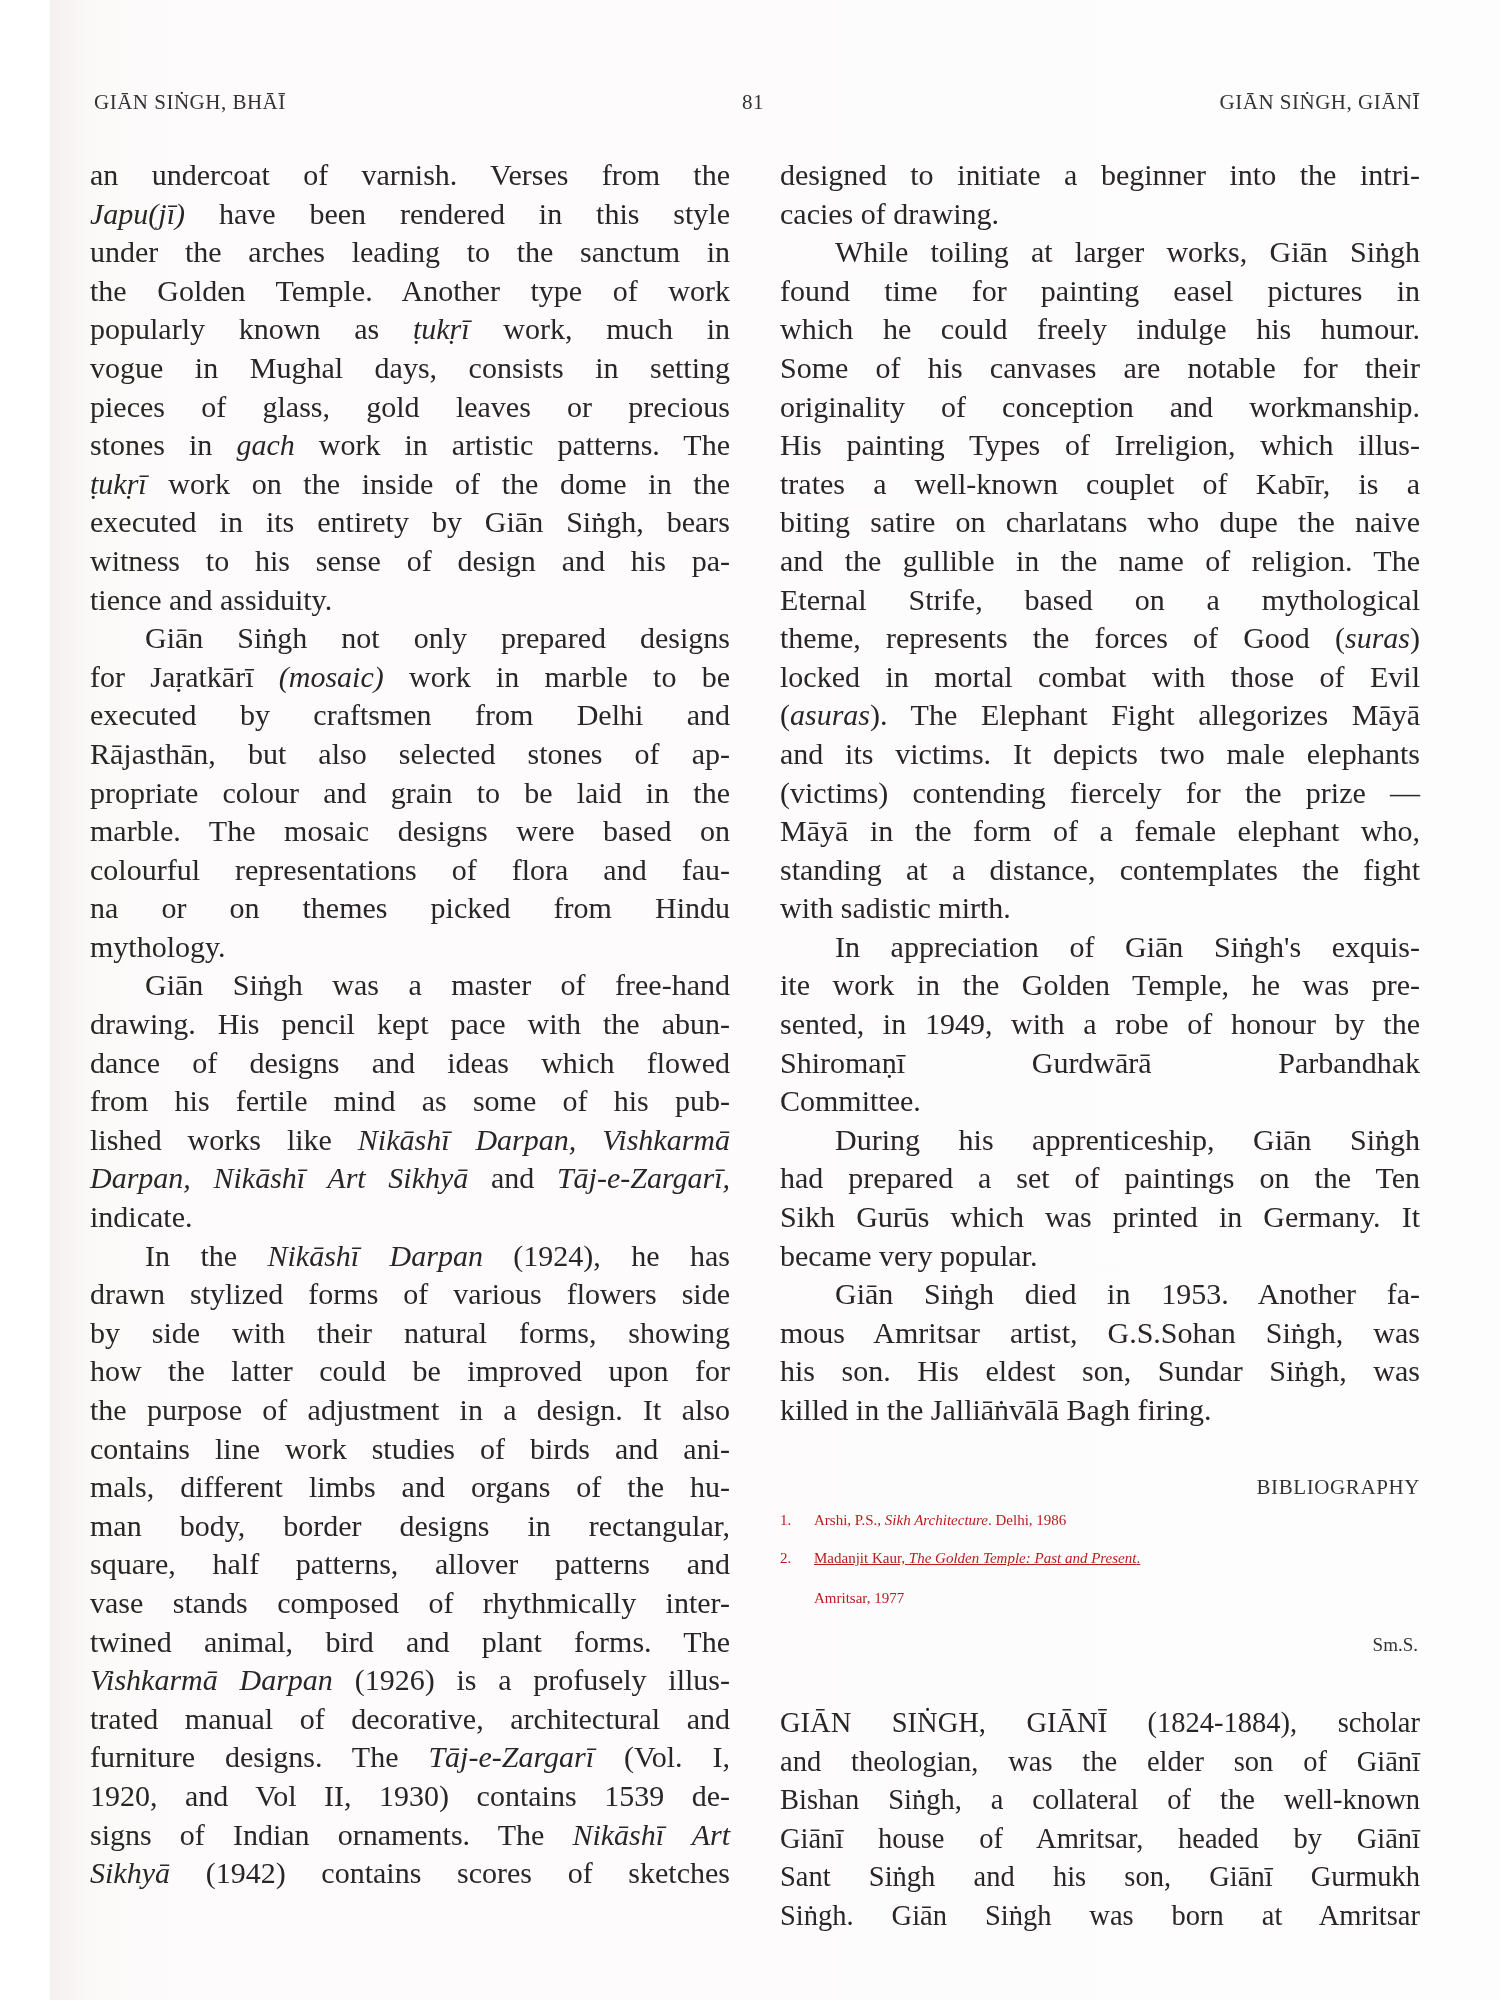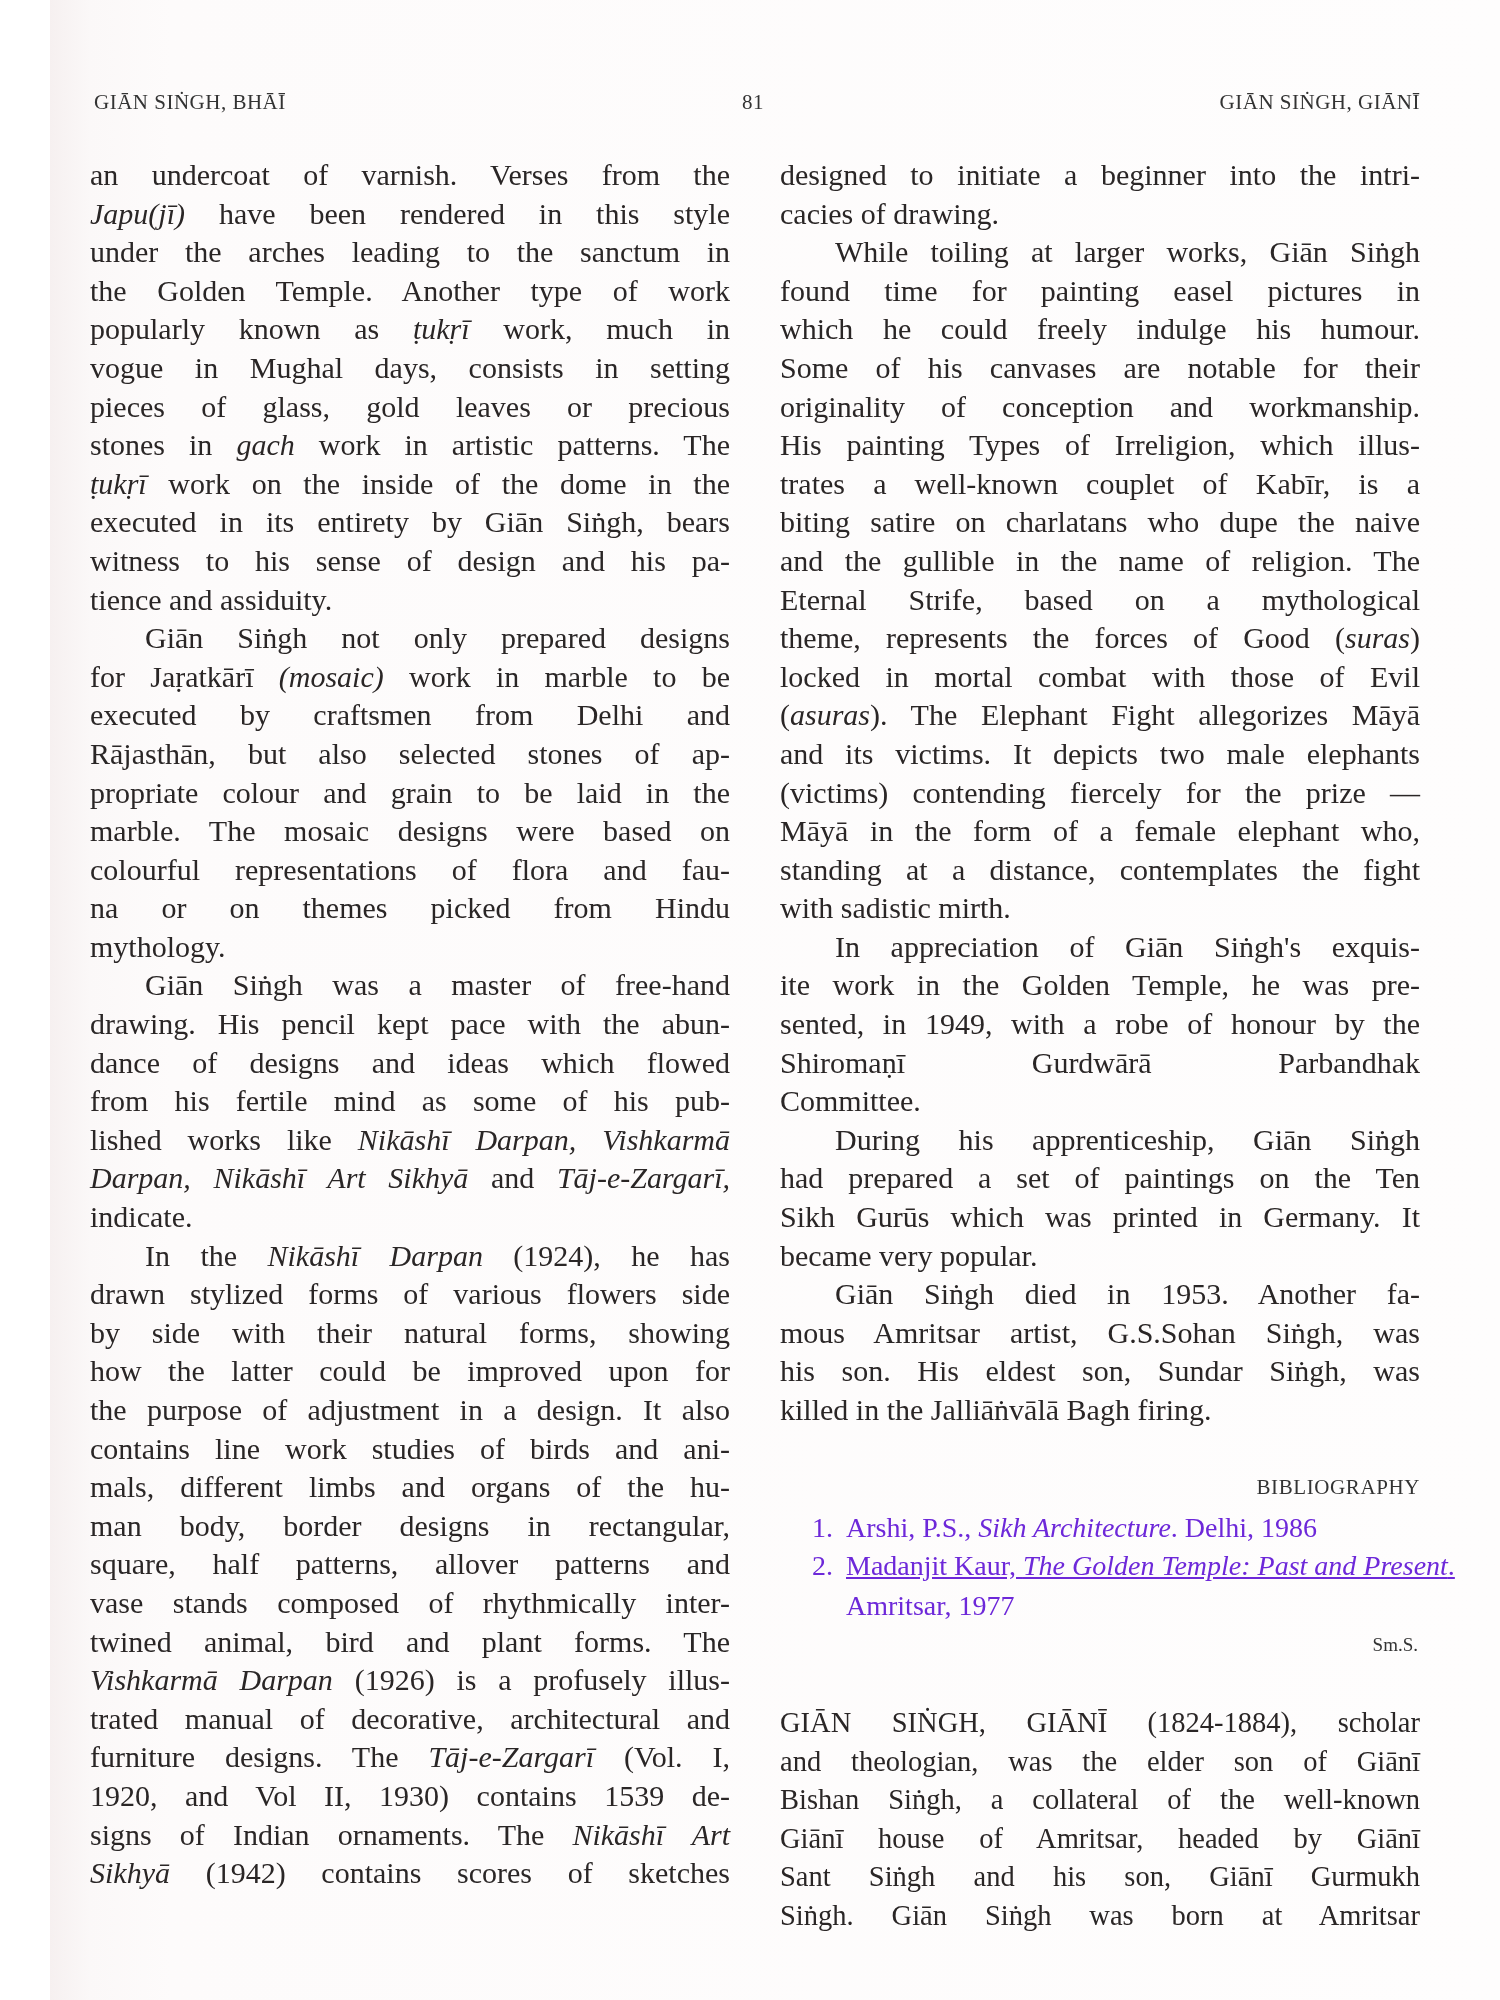--- a/index.html
+++ b/index.html
@@ -28,21 +28,21 @@
   .col-left { left: 90px; }
   .col-right { left: 780px; width: 640px; }
   .line {
     display: block; text-align: justify; text-align-last: justify; white-space: nowrap;
     height: 38.6px; overflow: visible;
   }
   .line.last { text-align-last: left; }
   .line.indent { padding-left: 55px; }
   i, .it { font-style: italic; }
   .bib-title { position: absolute; top: 1475px; left: 780px; width: 640px; text-align: right; font-size: 21px; letter-spacing: 0.6px; color: #333; }
-  .bib-item { position: absolute; left: 780px; font-size: 28px; color: #6d28d9; white-space: nowrap; margin-left: 32px; }
+  .bib-item { position: absolute; left: 780px; font-size: 15px; color: #b91c1c; white-space: nowrap; }
   .bib-num { display: inline-block; width: 34px; }
   .sig { position: absolute; top: 1634px; right: 82px; font-size: 19px; color: #333; }
   .col-entry { position: absolute; top: 1704px; left: 780px; width: 640px; font-size: 28.5px; line-height: 38.6px; }
 </style>
 </head>
 <body>
 
 <div class="page"></div>
 
 <div class="running-head">

